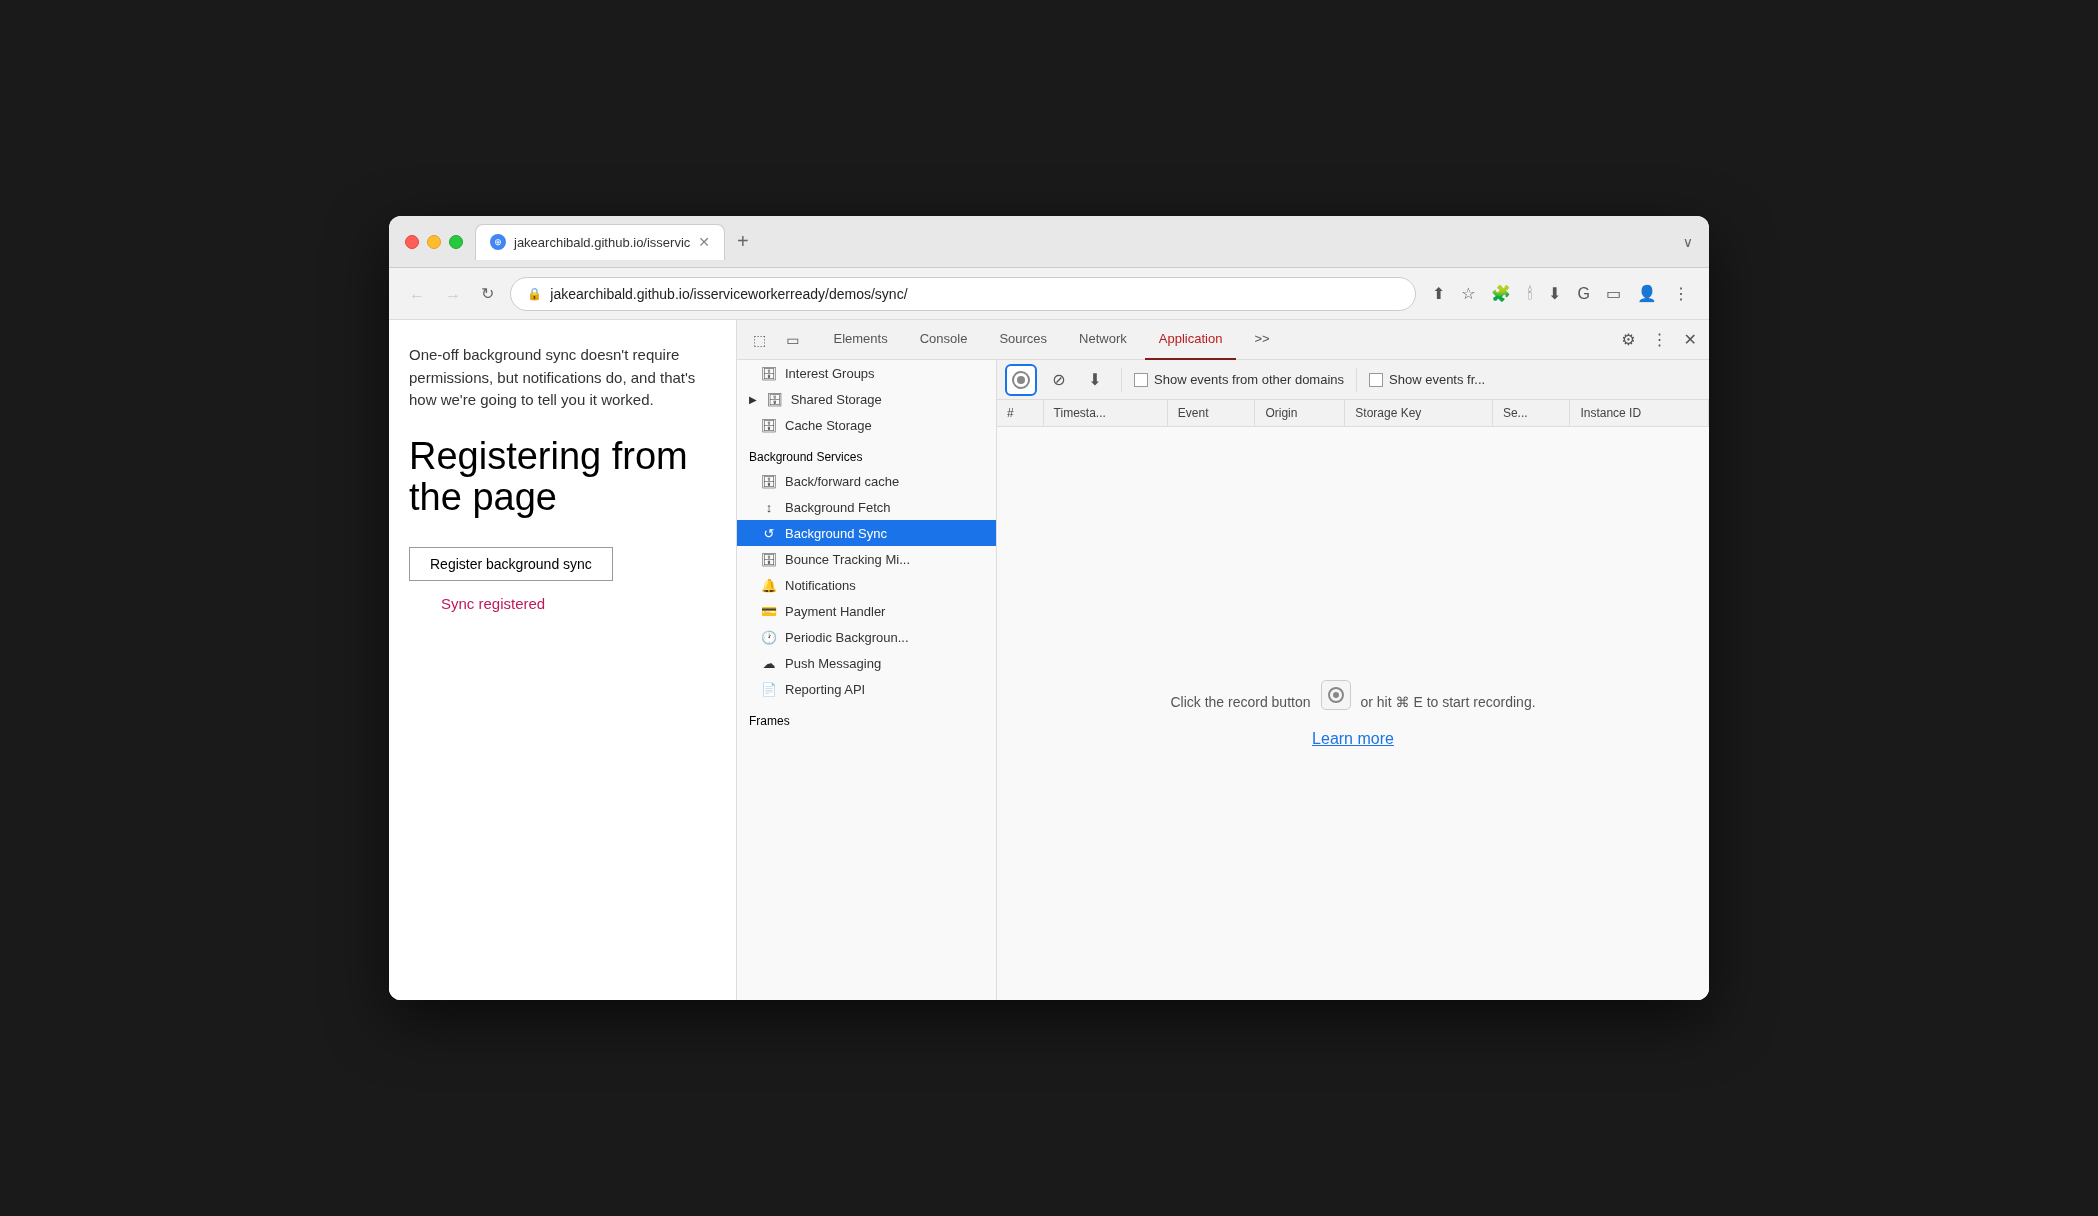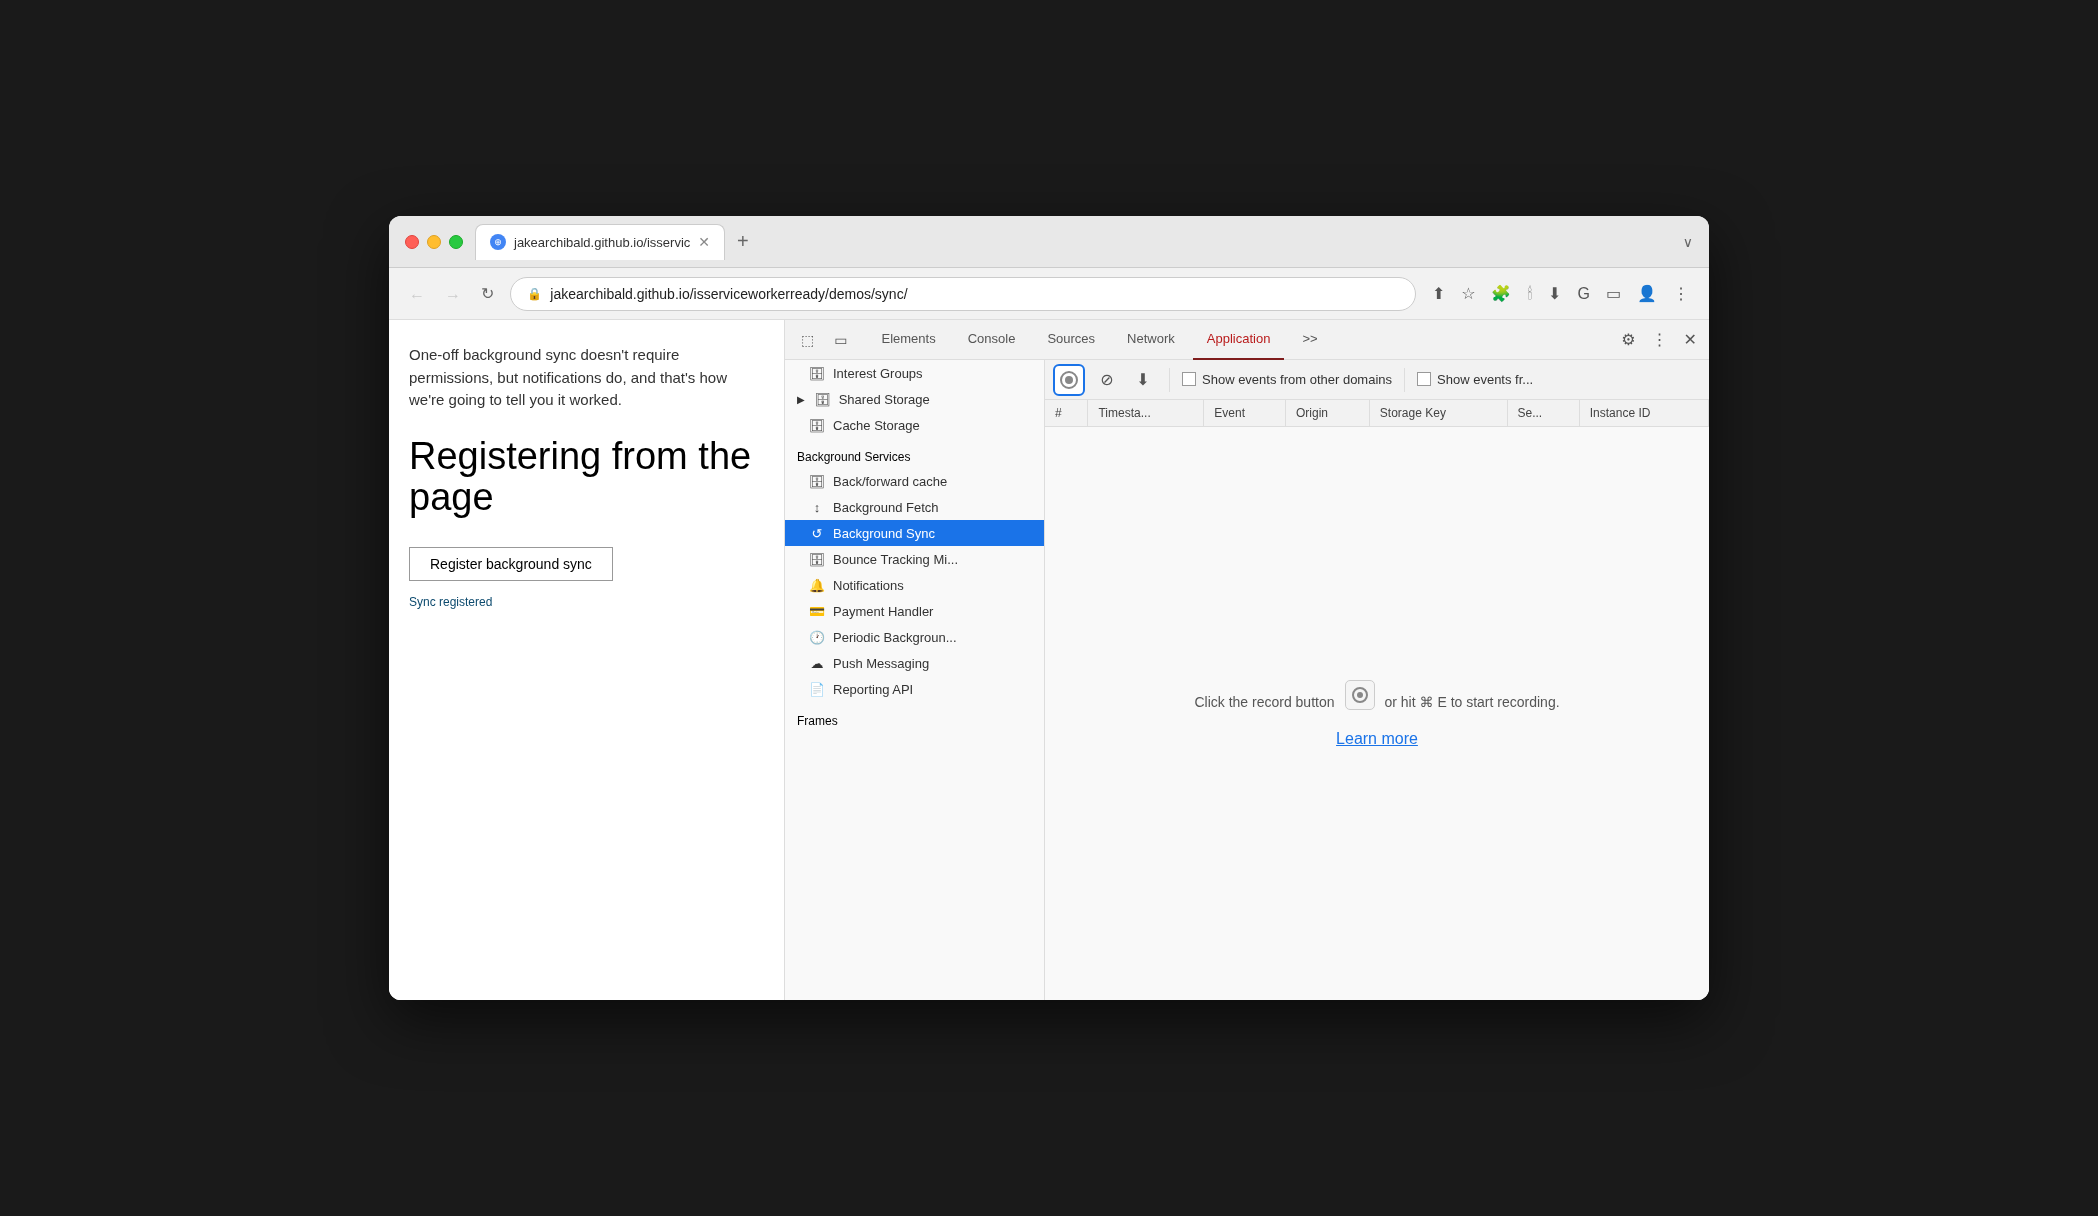--- a/index.html
+++ b/index.html
@@ -159,21 +159,21 @@
 
     
     .main-content {
       display: flex;
       background: white;
       height: 680px;
     }
 
     
     .webpage {
-      width: 396px;
+      width: 348px;
       padding: 24px 20px;
       background: white;
       border-right: 1px solid #ddd;
       flex-shrink: 0;
     }
 
     .webpage-desc {
       font-size: 15px;
       color: #333;
       line-height: 1.5;
@@ -193,22 +193,23 @@
       background: white;
       padding: 8px 20px;
       font-size: 14px;
       cursor: pointer;
       border-radius: 0;
       margin-bottom: 14px;
       display: block;
     }
 
     .sync-status {
-      font-size: 12px;
-      color: #0c4a6e;
+      font-size: 15px;
+      color: #be185d;
+      margin-left: 32px;
     }
 
     
     .devtools {
       flex: 1;
       display: flex;
       flex-direction: column;
       background: #f9f9f9;
     }
 
@@ -382,21 +383,21 @@
       display: flex;
       align-items: center;
       justify-content: center;
       font-size: 16px;
       color: #555;
       cursor: pointer;
     }
 
     .show-events-label {
       display: flex;
-      align-items: flex-start;
+      align-items: center;
       gap: 6px;
       font-size: 13px;
       color: #333;
     }
 
     .checkbox {
       width: 14px;
       height: 14px;
       border: 1px solid #999;
       background: white;

